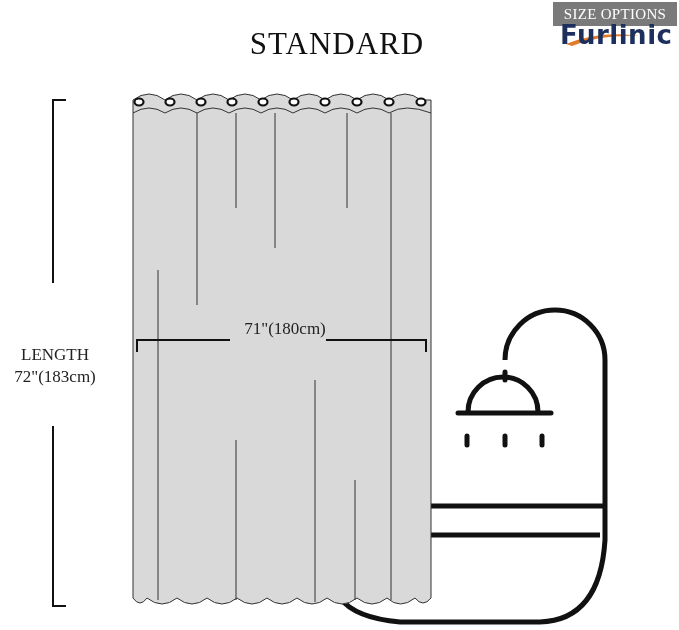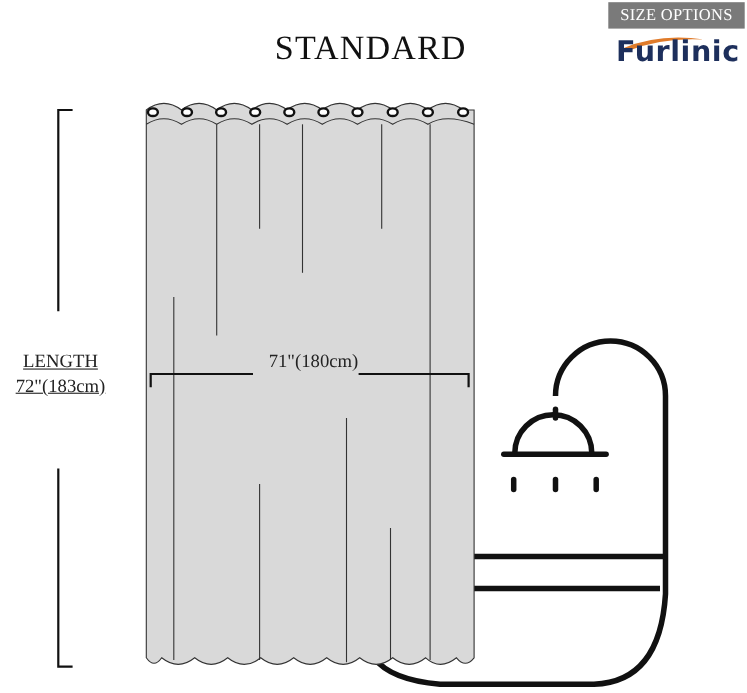--- a/index.html
+++ b/index.html
@@ -1,22 +1,22 @@
 <!DOCTYPE html>
 <html><head>
 <meta charset="utf-8">
 <style>
   html, body { margin:0; padding:0; background:#ffffff; }
   body { width:679px; height:630px; position:relative; overflow:hidden; font-family:"DejaVu Serif", serif; }
   .abs { position:absolute; }
   #title { left:12px; width:650px; top:26px; text-align:center; font-family:"Liberation Serif", serif; font-size:31px; letter-spacing:1px; color:#111; }
   #badge { left:553px; top:2px; width:124px; height:24px; background:#7a7a7a; color:#fff; font-family:"Liberation Serif", serif; font-size:15px; line-height:24px; text-align:center; letter-spacing:0.3px; }
-  #brand { left:560px; top:32px; width:118px; font-family:"DejaVu Sans", sans-serif; font-weight:bold; font-size:26px; color:#1d2f5c; letter-spacing:0.5px; }
+  #brand { left:560px; top:20px; width:118px; font-family:"DejaVu Sans", sans-serif; font-weight:bold; font-size:26px; color:#1d2f5c; letter-spacing:0.5px; }
   .label { font-family:"Liberation Serif", serif; color:#222; font-size:17px; text-align:center; }
-  #length-label { left:0; top:318px; width:110px; line-height:22px;text-decoration:underline; }
+  #length-label { left:0; top:344px; width:110px; line-height:22px; }
   #width-label { left:200px; top:318px; width:170px; line-height:22px; }
   svg { position:absolute; left:0; top:0; }
 </style>
 </head>
 <body>
 
 <svg width="679" height="630" viewBox="0 0 679 630">
 
   <g fill="none" stroke="#111" stroke-width="5">
     <path d="M505 360 A50 50 0 0 1 605 360 L605 540 Q600 620 540 622 L400 622 Q355 618 340 598"></path>

